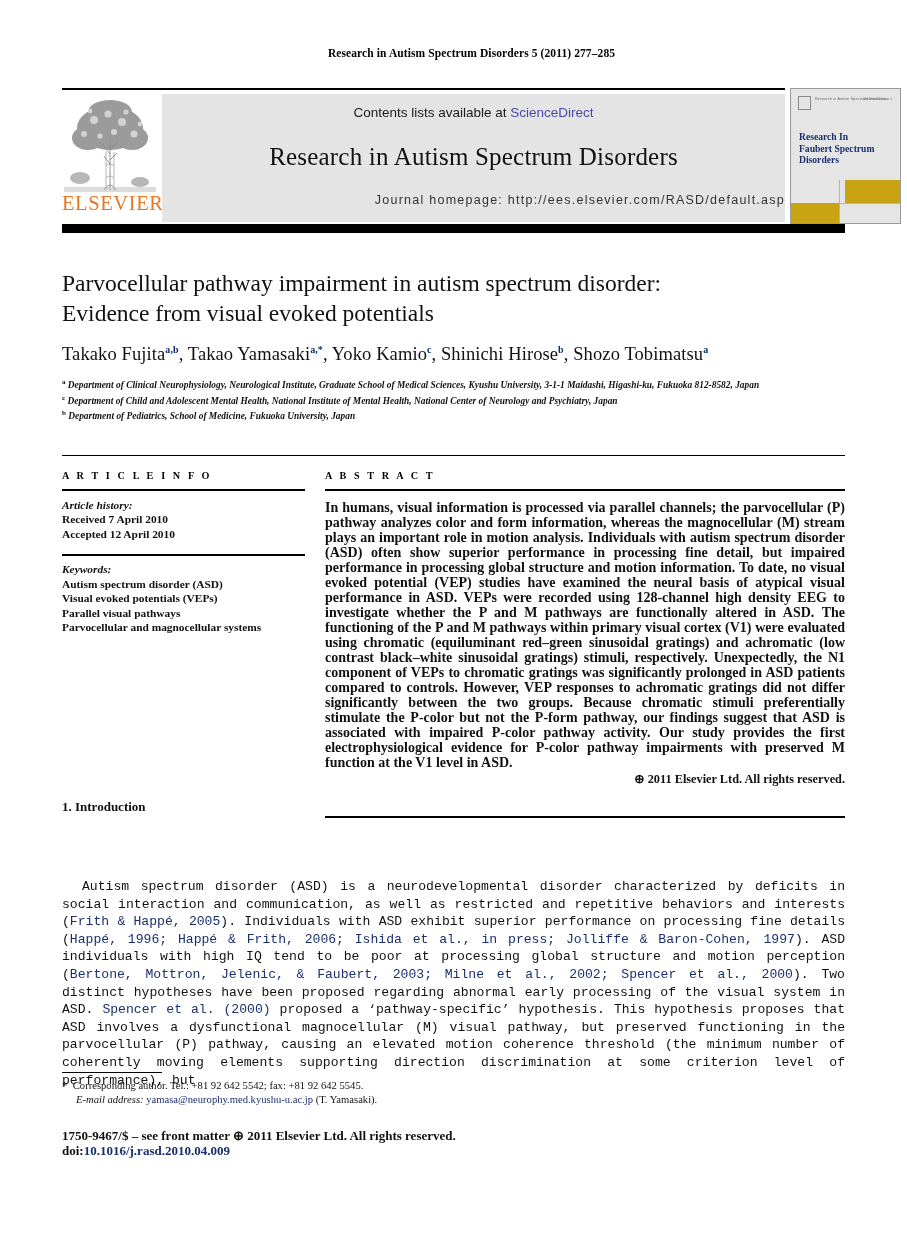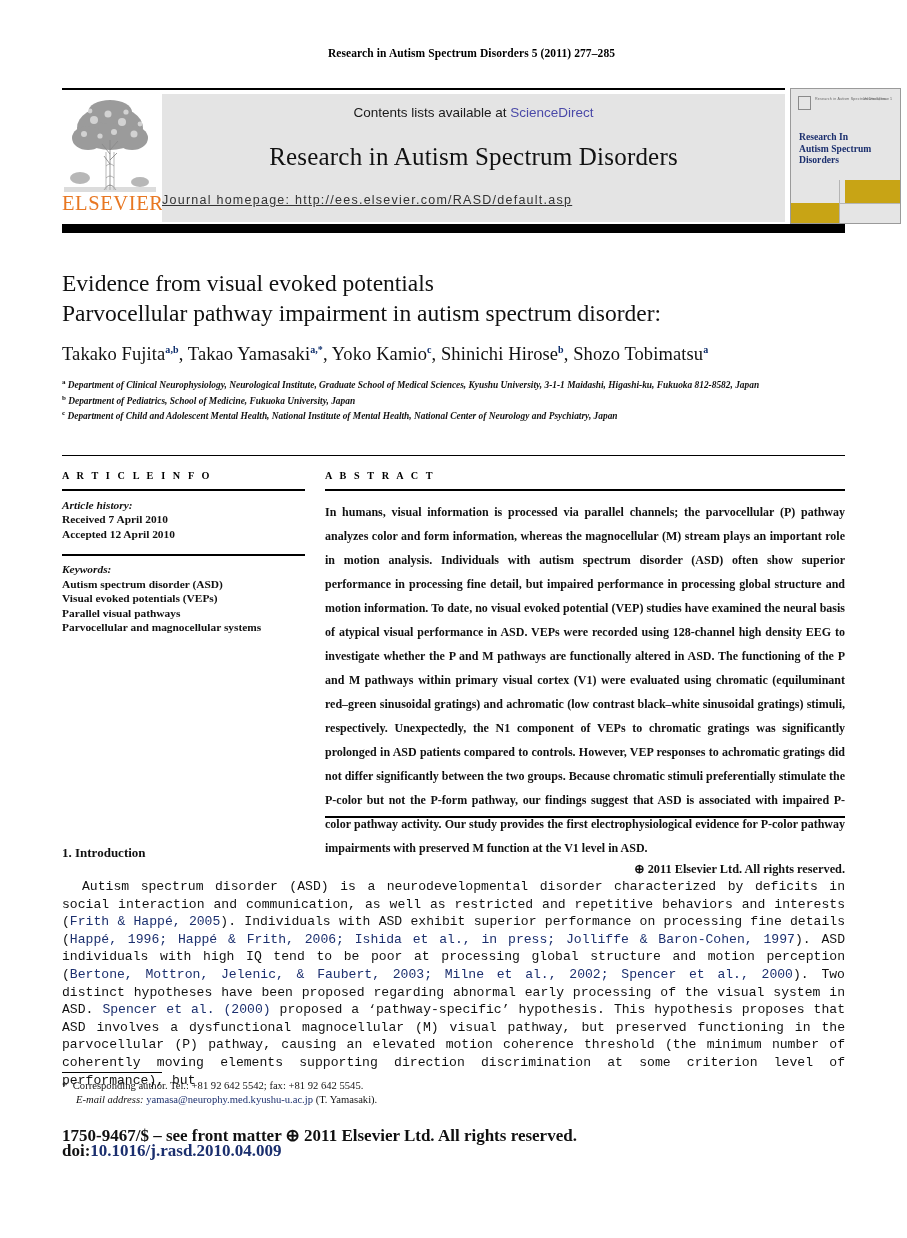--- a/index.html
+++ b/index.html
@@ -100,26 +100,25 @@
     text-align: center;
     font-family: "Liberation Serif", serif;
     font-size: 25px;
     color: #111;
     letter-spacing: .2px;
   }
   .homepage-line {
     position: absolute;
     left: 0; right: 0;
     top: 99px;
-    text-align: left;
+    text-align: right;
     font-family: "Liberation Sans", sans-serif;
     font-size: 12.5px;
     letter-spacing: 1.25px;
     color: #333;
-    text-decoration: underline;
   }
   .cover-thumb {
     position: absolute;
     left: 728px;
     top: 0px;
     width: 111px;
     height: 136px;
     border: 1px solid #9a9a9a;
     background: #e5e5e5;
     box-sizing: border-box;
@@ -285,22 +284,22 @@
     font-family: "Liberation Serif", serif;
     font-size: 11.4px;
     line-height: 14.6px;
     font-weight: bold;
     color: #111;
   }
   .kw .it { font-style: italic; }
   .abstract-text {
     margin-top: 9px;
     font-family: "Liberation Serif", serif;
-    font-size: 12px;
-    line-height: 24px;
+    font-size: 14px;
+    line-height: 15px;
     text-align: justify;
     font-weight: bold;
     color: #111;
     hyphens: none;
   }
   .copyright {
     margin-top: 2px;
     text-align: right;
     font-family: "Liberation Serif", serif;
     font-size: 12.3px;
@@ -313,21 +312,21 @@
     top: 816px;
     width: 520px;
     height: 1.6px;
     background: #000;
   }
 
   
   .h1 {
     position: absolute;
     left: 62px;
-    top: 845px;
+    top: 799px;
     font-family: "Liberation Serif", serif;
     font-weight: bold;
     font-size: 13px;
     color: #111;
   }
   .body-text {
     position: absolute;
     left: 62px;
     top: 878px;
     width: 783px;
@@ -362,21 +361,21 @@
   .footnote .star { font-size: 11px; }
   .footnote .ind { display: block; padding-left: 14px; }
   .footnote .it { font-style: italic; }
   .footnote .mail { color: #1b2f6e; }
   .footer {
     position: absolute;
     left: 62px;
     top: 1128px;
     width: 600px;
     font-family: "Liberation Serif", serif;
-    font-size: 17px;
+    font-size: 13px;
     line-height: 15px;
     font-weight: bold;
     color: #111;
   }
   .footer .doi { color: #1b2f6e; }
 </style>
 </head>
 <body>
 
 <div class="page">
@@ -433,45 +432,45 @@
     </div>
 
     <div class="cover-thumb">
       <div class="cover-top">
         <div class="cover-mini-logo"></div>
         <div class="cover-mini-text">Research in Autism Spectrum Disorders</div>
         <div class="cover-mini-right">Volume 5, Issue 1</div>
       </div>
       <div class="cover-title">
         <div>Research In</div>
-        <div>Autism Spectrum</div>
+        <div>Faubert Spectrum</div>
         <div>Disorders</div>
       </div>
       <div class="cover-grid">
         <div class="cover-line-h"></div>
         <div class="cover-line-v"></div>
         <div class="cover-blk br"></div>
         <div class="cover-blk bl"></div>
       </div>
     </div>
   </div>
 
   <div class="black-bar"></div>
 
   <div class="art-title">
+    <div>Parvocellular pathway impairment in autism spectrum disorder:</div>
     <div>Evidence from visual evoked potentials</div>
-    <div>Parvocellular pathway impairment in autism spectrum disorder:</div>
   </div>
 
   <div class="authors"><span>Takako Fujita</span><sup>a,b</sup>, <span>Takao Yamasaki</span><sup>a,*</sup>, <span>Yoko Kamio</span><sup>c</sup>, <span>Shinichi Hirose</span><sup>b</sup>, <span>Shozo Tobimatsu</span><sup>a</sup></div>
 
   <div class="affil">
       <div><sup>a</sup><span> Department of Clinical Neurophysiology, Neurological Institute, Graduate School of Medical Sciences, Kyushu University, 3-1-1 Maidashi, Higashi-ku, Fukuoka 812-8582, Japan</span></div>
+      <div><sup>c</sup><span> Department of Child and Adolescent Mental Health, National Institute of Mental Health, National Center of Neurology and Psychiatry, Japan</span></div>
       <div><sup>b</sup><span> Department of Pediatrics, School of Medicine, Fukuoka University, Japan</span></div>
-      <div><sup>c</sup><span> Department of Child and Adolescent Mental Health, National Institute of Mental Health, National Center of Neurology and Psychiatry, Japan</span></div>
     </div>
 
   <div class="rule-top"></div>
 
   <div class="infocol">
     <div class="sec-label">A R T I C L E    I N F O</div>
     <div class="thin-rule heavy"></div>
     <div class="hist">
       <div class="it">Article history:</div>
       <div>Received 7 April 2010</div>

